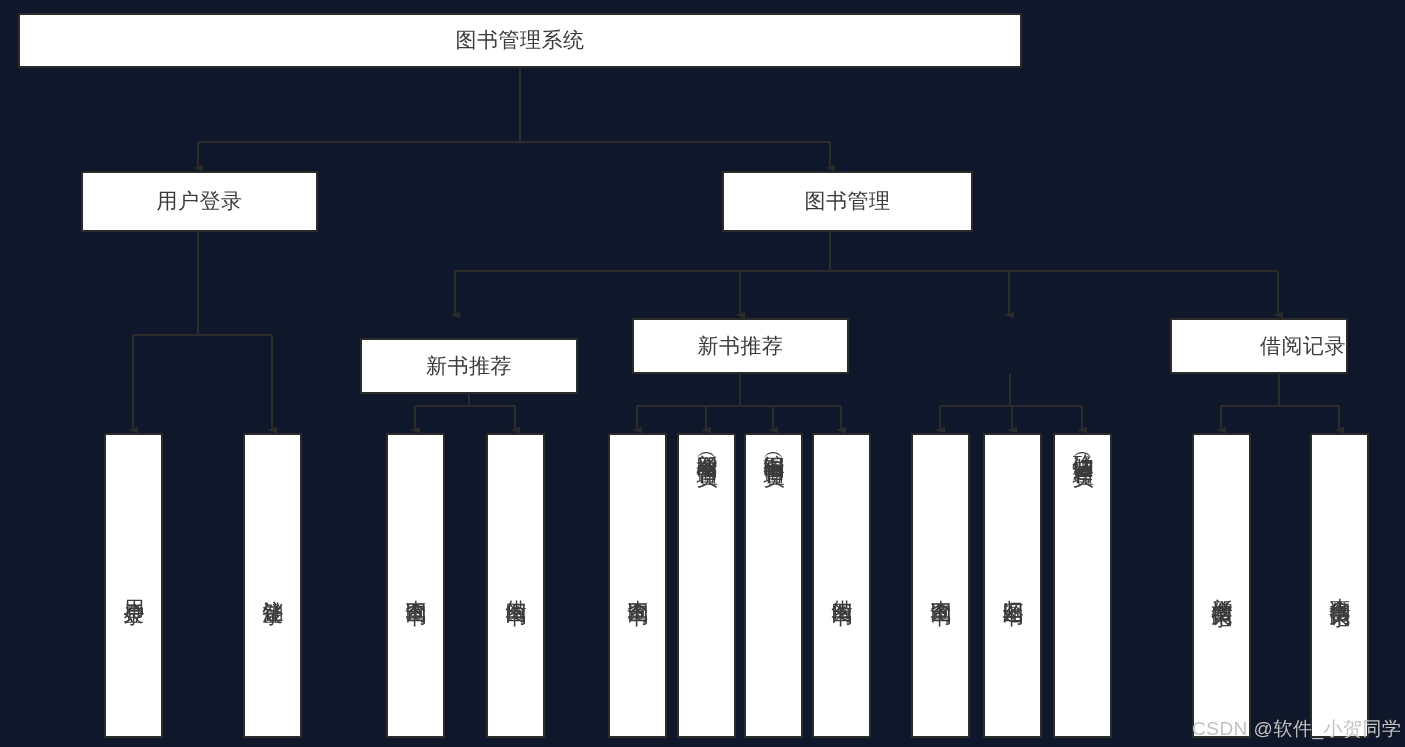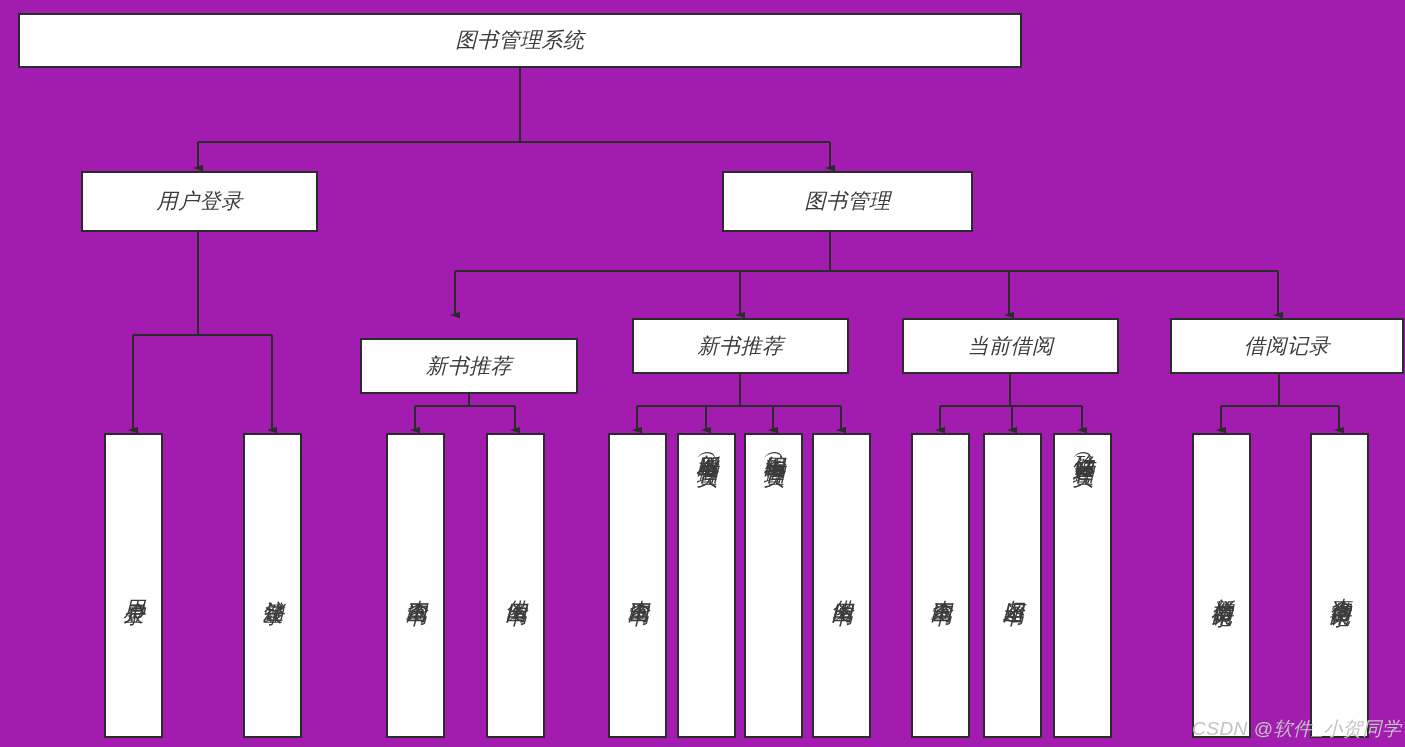--- a/index.html
+++ b/index.html
@@ -8,23 +8,22 @@
     padding: 0;
     background: #ffffff;
   }
   body {
     font-family: "Liberation Sans", "DejaVu Sans", sans-serif;
   }
   #diagram-root {
     position: relative;
     width: 1405px;
     height: 747px;
-    background: #a21caf;
+    background: #0f172a;
     overflow: hidden;
-    font-style: italic;
   }
   #edges-layer {
     position: absolute;
     left: 0;
     top: 0;
     width: 1405px;
     height: 747px;
   }
   .node {
     position: absolute;
@@ -138,24 +137,21 @@
   <div class="node" style="left:722px; top:171px; width:251px; height:61px;">
     <span class="node-label">图书管理</span>
   </div>
 
   <div class="node" style="left:360px; top:318px; width:218px; height:56px;margin-top:20px;">
     <span class="node-label">新书推荐</span>
   </div>
   <div class="node" style="left:632px; top:318px; width:217px; height:56px;">
     <span class="node-label">新书推荐</span>
   </div>
-  <div class="node" style="left:902px; top:318px; width:217px; height:56px;">
-    <span class="node-label">当前借阅</span>
-  </div>
-  <div class="node" style="left:1170px; top:318px; width:234px; height:56px;">
+  <div class="node" style="left:1170px; top:318px; width:178px; height:56px;justify-content:flex-end;">
     <span class="node-label">借阅记录</span>
   </div>
 
   <div class="node vertical vert-mid" style="left:104px; top:433px; width:59px; height:305px;">
     <span class="node-label">用户登录</span>
   </div>
   <div class="node vertical vert-mid" style="left:243px; top:433px; width:59px; height:305px;">
     <span class="node-label">注销登录</span>
   </div>
 

